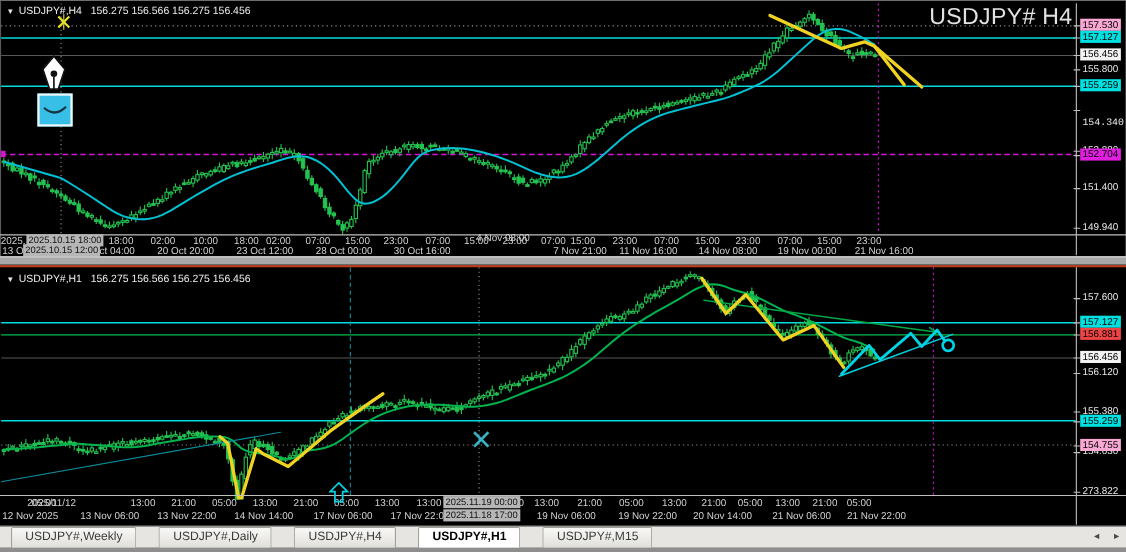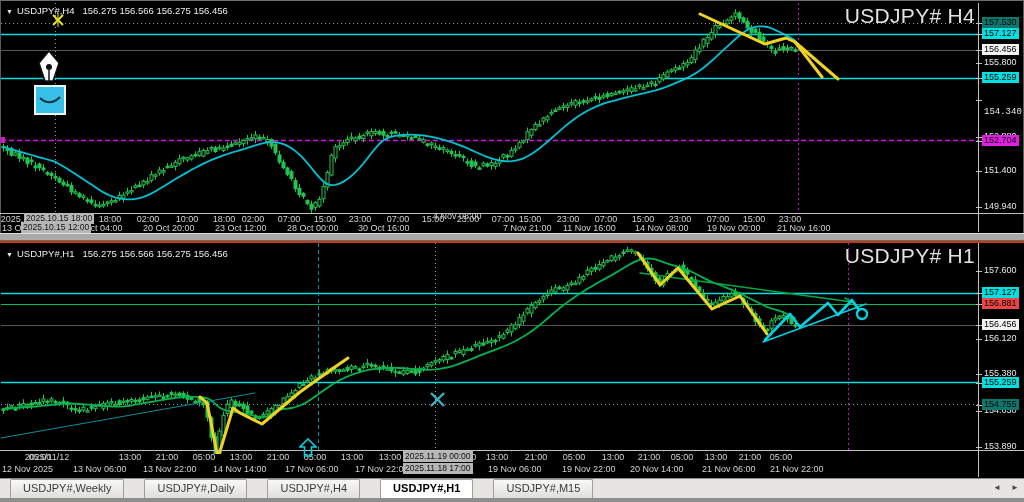--- a/index.html
+++ b/index.html
@@ -15,21 +15,21 @@
   .tri{font-size:7px;margin-right:4px;color:#e8e8e8;}
   .ohlc{margin-left:8px;color:#ececec;}
   .watermark{position:absolute;right:49px;color:#e2e2e2;font-size:21px;letter-spacing:.3px;z-index:1;}
   #wm-h4{top:3px;} #wm-h1{top:243px;}
   #chart-overlay{position:absolute;left:0;top:0;z-index:2;pointer-events:none;}
   #scales{position:absolute;top:0;left:979px;width:45px;height:477px;z-index:3;}
   .tick{position:absolute;left:3px;font-size:9px;color:#e8e8e8;line-height:11px;padding:0 2px;white-space:nowrap;}
   .tick.cyan{background:#00e0e0;color:#000;}
   .tick.green{background:#ef4444;color:#000;}
   .tick.white{background:#f2f2f2;color:#000;}
-  .tick.gray{background:#0f766e;color:#000;text-align:center;}
+  .tick.gray{background:#f9a8d4;color:#000;text-align:center;}
   .tick.magenta{background:#e01fe0;color:#000;}
   #labels{position:absolute;inset:0;z-index:4;pointer-events:none;}
   .tlabel{position:absolute;font-size:9px;color:#d2d2d2;white-space:nowrap;}
   .tlabel.center{transform:translateX(-50%);}
   .ttip{position:absolute;font-size:8.5px;background:#b6b6b6;color:#111;padding:0 2px;line-height:11px;white-space:nowrap;z-index:6;}
   .icon{position:absolute;z-index:5;}
   #emoji-box{left:34px;top:84px;width:28px;height:26px;background:#38bfe8;border:2px solid #eef7fb;}
   #tabs{position:absolute;top:477px;left:0;width:1024px;height:20px;background:#e6e5e1;
         border-top:1px solid #8c8c8c;display:flex;align-items:flex-end;padding-left:10px;box-sizing:border-box;z-index:7;}
   .tab{font-size:11px;color:#3a3a3a;background:linear-gradient(#f8f8f6,#e0dfda);border:1px solid #a09e96;
@@ -41,21 +41,20 @@
 </style>
 </head>
 <body>
 
 <div class="page">
 
   <div class="win" id="win-h4"></div>
   <div class="win" id="win-h1"></div>
 
   <div class="watermark" id="wm-h4">USDJPY# H4</div>
-  <div class="watermark" id="wm-h1">USDJPY# H1</div>
 
   <svg id="chart-overlay" width="1024" height="502">
       <defs>
         <clipPath id="clip0">
           <rect x="1" y="2" width="977" height="214"></rect>
         </clipPath>
       </defs>
       <g clip-path="url(#clip0)">
         <line x1="1" y1="22.5" x2="978" y2="22.5" stroke="#989898" stroke-width="1" stroke-dasharray="1,3"></line>
         <line x1="1" y1="33.5" x2="978" y2="33.5" stroke="#00dede" stroke-width="1.4"></line>
@@ -934,21 +933,21 @@
       <div class="tick " style="top: 200px;">149.940</div>
       <div class="tick " style="top: 264px;">157.600</div>
       <div class="tick cyan" style="top: 286px;">157.127</div>
       <div class="tick green" style="top: 297px;">156.881</div>
       <div class="tick white" style="top: 318px;">156.456</div>
       <div class="tick " style="top: 332px;">156.120</div>
       <div class="tick " style="top: 367px;">155.380</div>
       <div class="tick cyan" style="top: 376px;">155.259</div>
       <div class="tick " style="top: 404px;">154.630</div>
       <div class="tick gray" style="top: 398px;">154.755</div>
-      <div class="tick " style="top: 440px;">153.890</div>
+      <div class="tick " style="top: 440px;">273.822</div>
     </div>
   <div id="labels">
       <span class="tlabel center" style="left: 12px; top: 213px;">2025.</span>
       <span class="tlabel center" style="left: 110px; top: 213px;">18:00</span>
       <span class="tlabel center" style="left: 148px; top: 213px;">02:00</span>
       <span class="tlabel center" style="left: 187px; top: 213px;">10:00</span>
       <span class="tlabel center" style="left: 224px; top: 213px;">18:00</span>
       <span class="tlabel center" style="left: 253px; top: 213px;">02:00</span>
       <span class="tlabel center" style="left: 289px; top: 213px;">07:00</span>
       <span class="tlabel center" style="left: 325px; top: 213px;">15:00</span>

